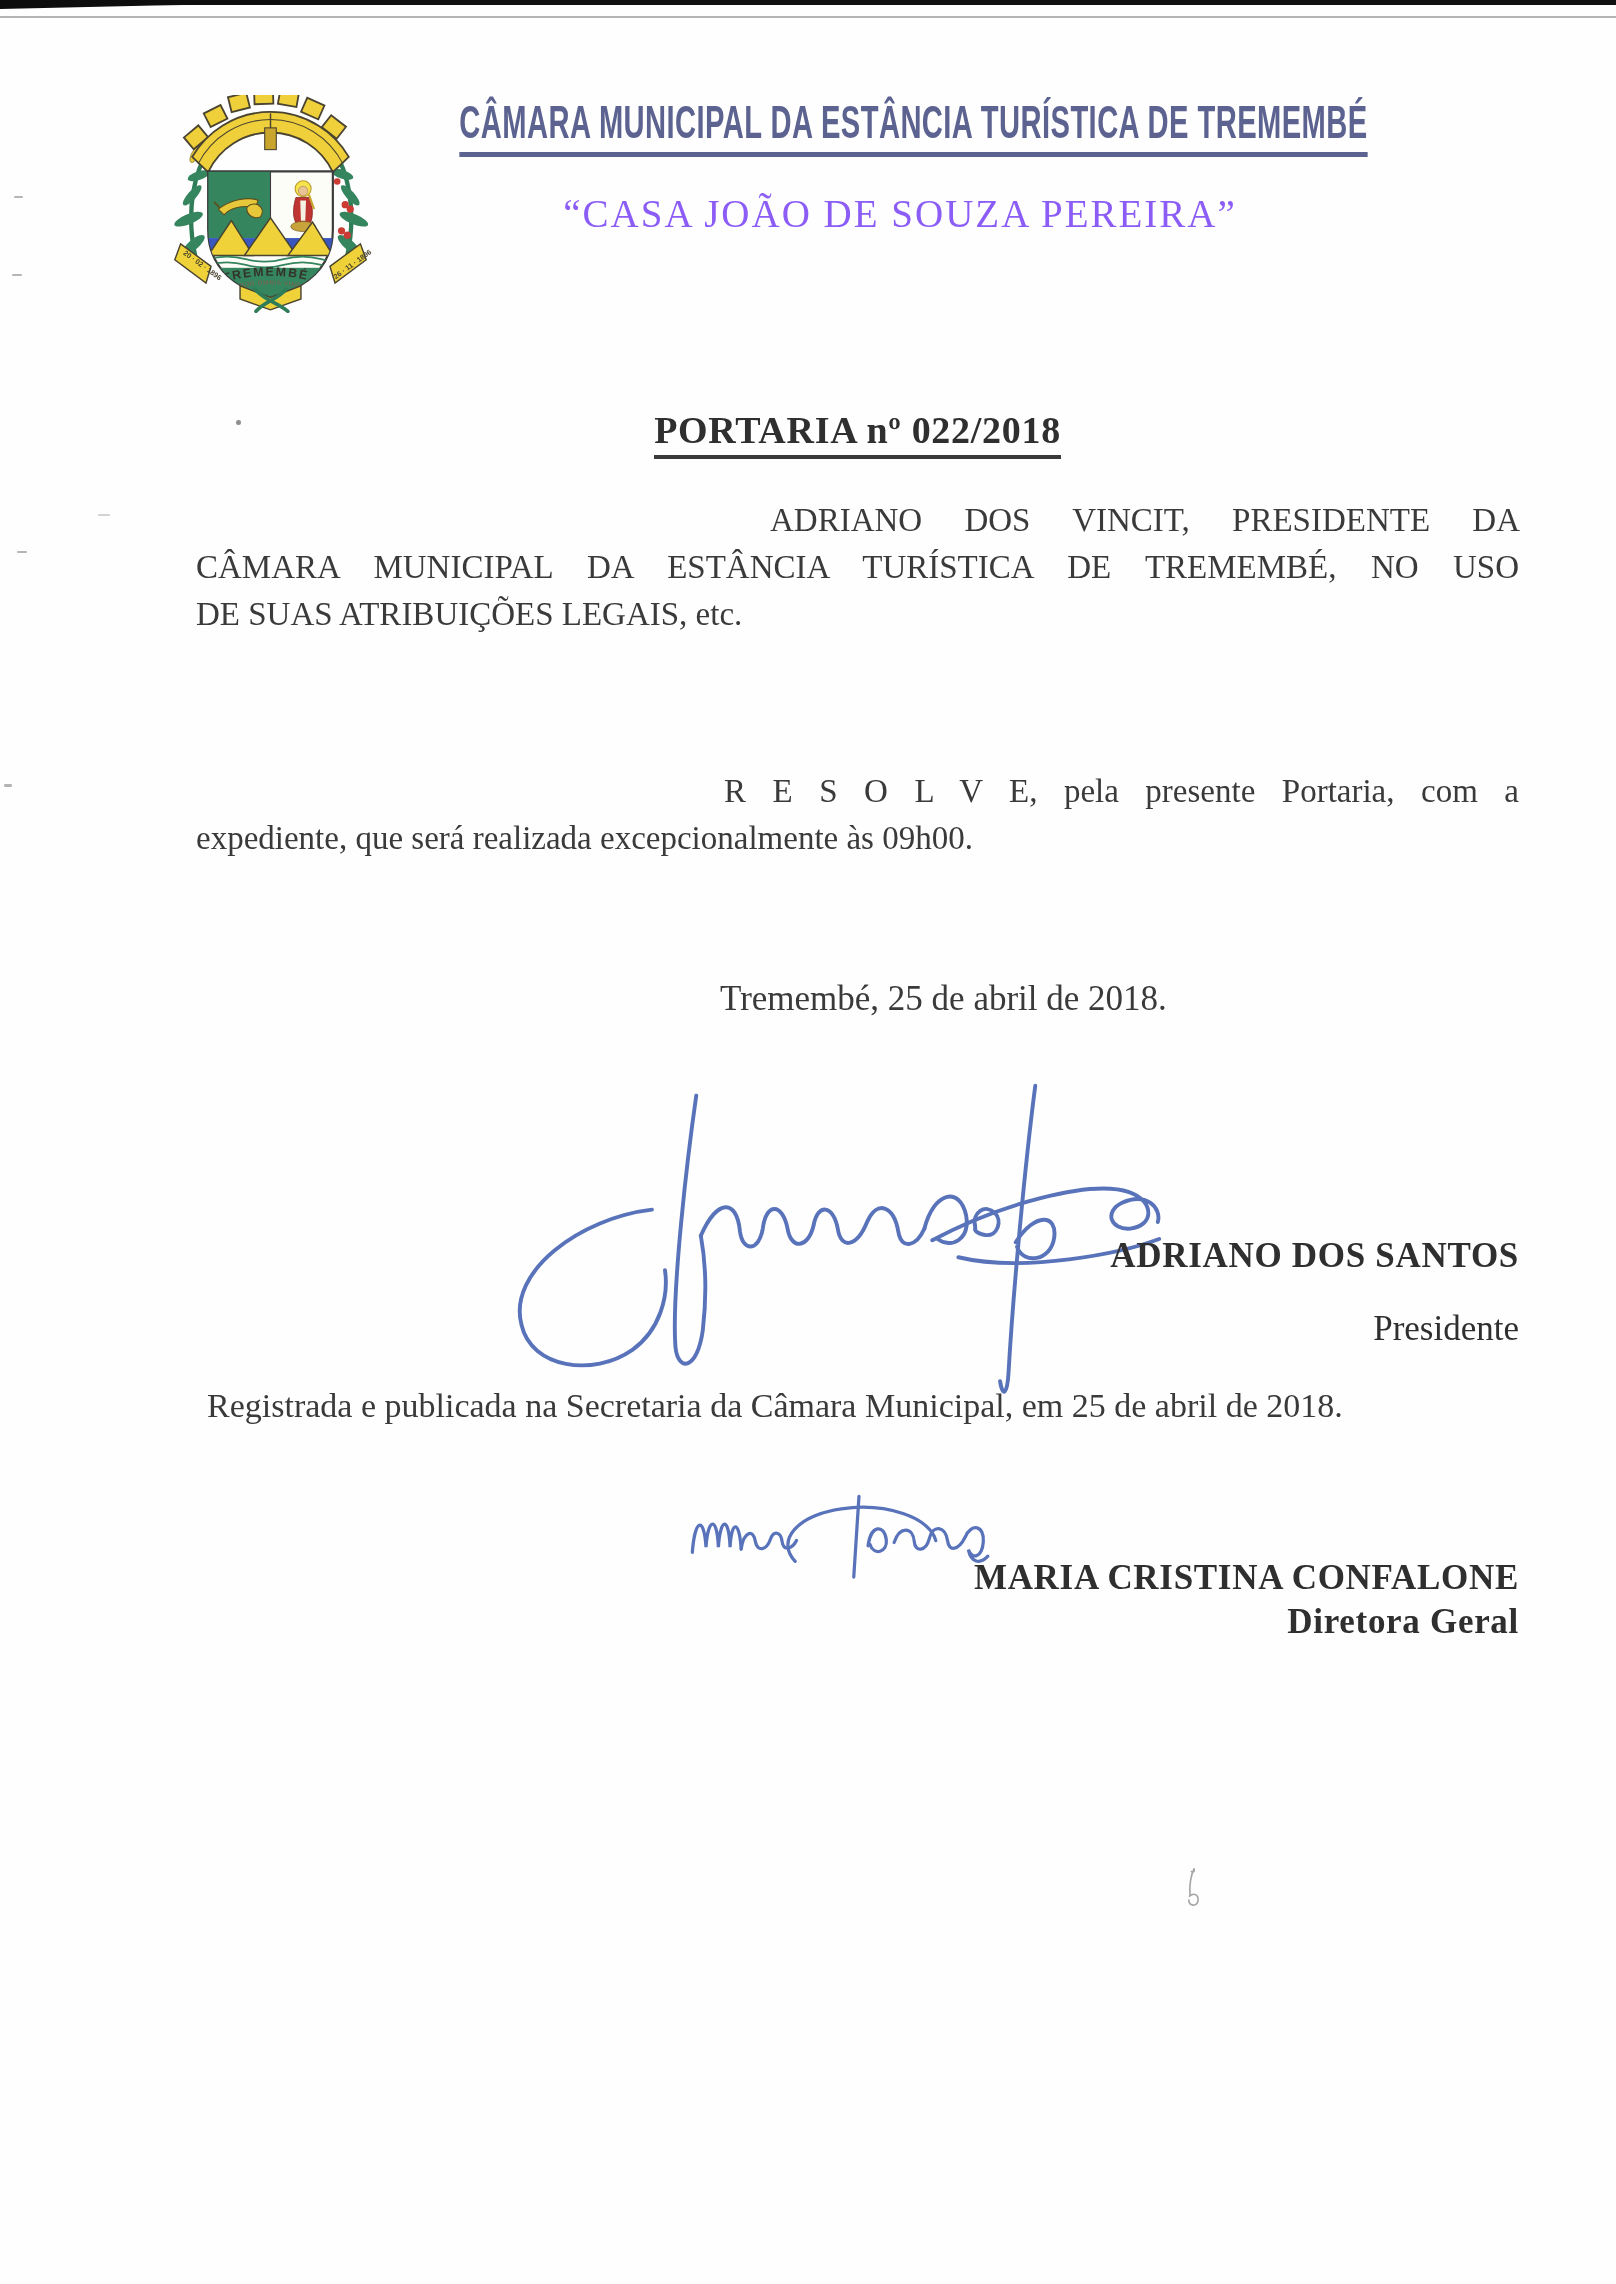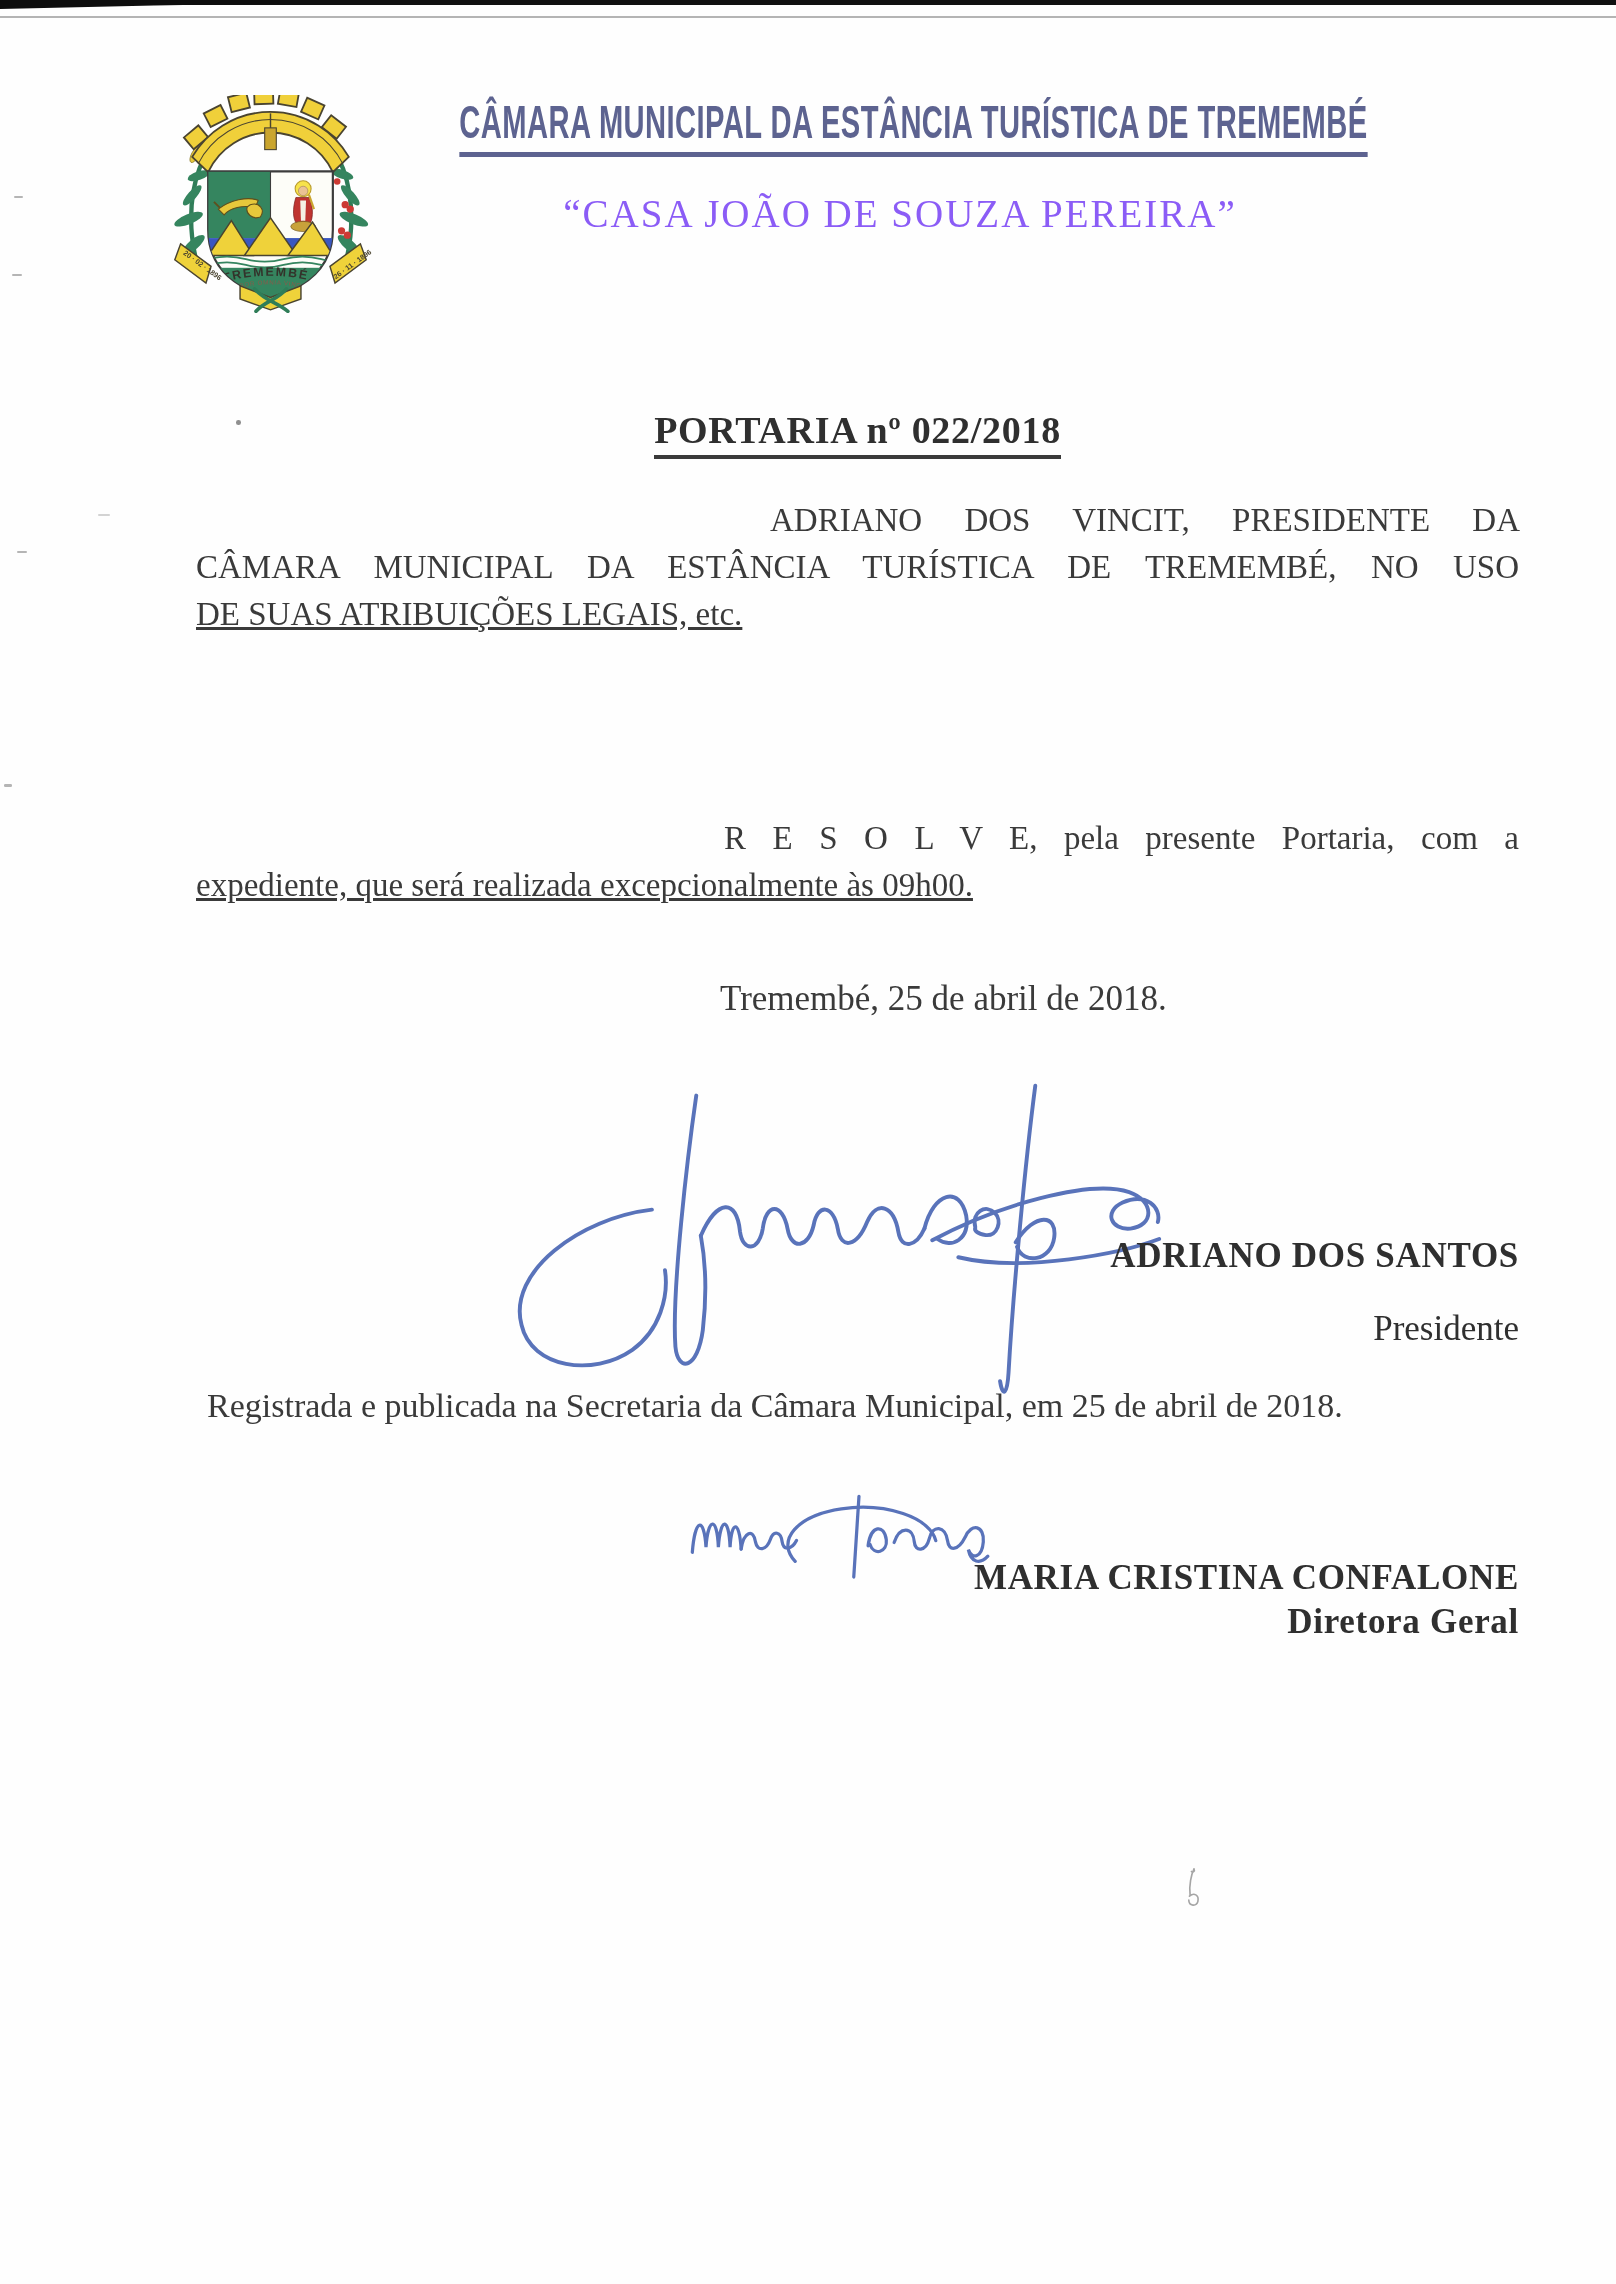--- a/index.html
+++ b/index.html
@@ -18,23 +18,23 @@
         letter-spacing:0.7px;color:#5d6390;border-bottom:5.2px solid #5d6390;padding-bottom:6.5px;white-space:nowrap;}
   .casa-wrap{position:absolute;top:191px;left:196px;width:1408px;text-align:center;}
   .casa-name{font-size:39px;letter-spacing:2px;color:#8b5cf6;}
   
   .title-wrap{position:absolute;top:408px;left:196px;width:1323px;text-align:center;}
   .title-text{display:inline-block;font-weight:700;font-size:38px;color:#2f2f2f;
         border-bottom:4.6px solid #3a3a3a;padding-bottom:2.6px;letter-spacing:0.7px;}
   
   .para{position:absolute;left:196px;width:1323px;font-size:33px;line-height:47px;color:#3a3a3a;}
   .jline{text-align:justify;text-align-last:justify;white-space:nowrap;}
-  .lline{text-align:left;text-decoration:underline;}
+  .lline{text-align:left;}
   .indent1{margin-left:574px;width:750px;}
-  .indent2{margin-left:528px;width:795px;margin-top:47px;}
+  .indent2{margin-left:528px;width:795px;}
   #preamble{top:497px;}
   #resolve{top:768px;}
   .closing{position:absolute;top:976px;left:720px;font-size:35px;line-height:46px;color:#3a3a3a;}
   .center-line{position:absolute;left:196px;width:1323px;text-align:right;color:#2f2f2f;}
   .sig-name{font-weight:700;font-size:35px;letter-spacing:0.7px;}
   .sig-role{font-size:35px;}
   #registered{position:absolute;top:1387px;left:207px;width:1369px;font-size:34px;color:#3a3a3a;}
   .ink{position:absolute;}
   .pencil-mark{position:absolute;top:1866px;left:1181px;}
 </style>

